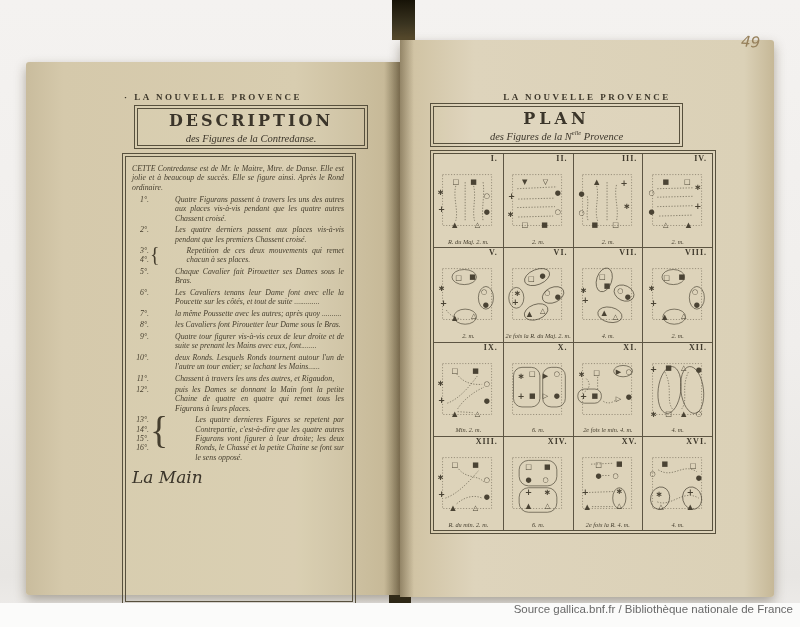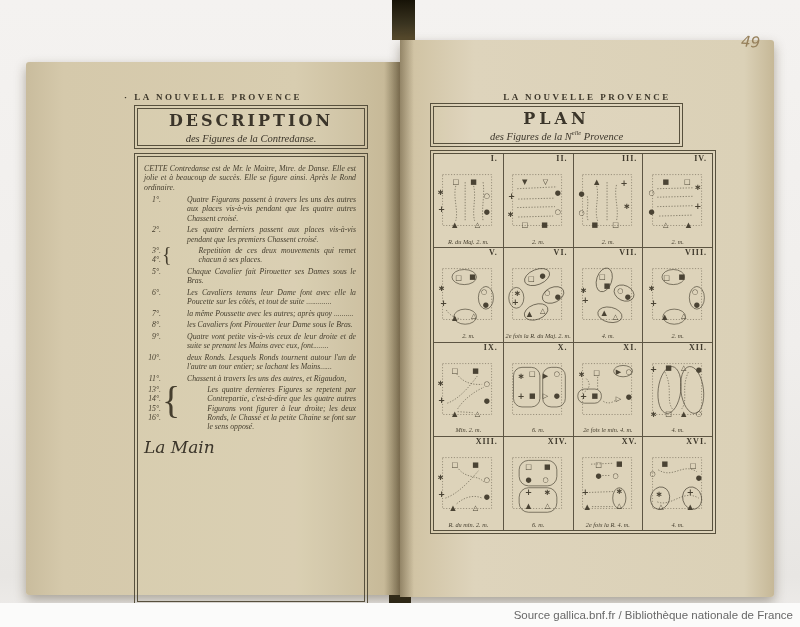--- a/index.html
+++ b/index.html
@@ -18,21 +18,21 @@
     background:linear-gradient(270deg,#c6b897 0%,#dbd1b7 8%,#ded4bc 80%,#cec09f 100%);}
   .page-right::before{content:"";position:absolute;left:0;top:0;bottom:0;width:14px;
     background:linear-gradient(90deg,rgba(58,44,18,.40),rgba(58,44,18,0));}
   .running-head{position:absolute;left:0;width:100%;text-align:center;font-size:9px;
     font-weight:bold;letter-spacing:2.5px;color:#3e382b;}
   .rh-left{top:30px;} .rh-right{top:52px;}
   .frame{position:absolute;border:1px solid #57503d;padding:2px;box-sizing:border-box;background:rgba(255,250,235,.06);}
   .frame-inner{border:1.3px solid #57503d;width:100%;height:100%;box-sizing:border-box;position:relative;overflow:hidden;}
   
   .tf-left{left:108px;top:43px;width:234px;height:44px;}
-  .bf-left{left:108px;top:91px;width:234px;height:452px;}
+  .bf-left{left:96px;top:91px;width:234px;height:452px;}
   .title-inner{display:flex;flex-direction:column;align-items:center;justify-content:center;}
   .desc-title{font-family:"DejaVu Serif",serif;font-size:16px;font-weight:700;letter-spacing:3px;color:#3b352a;}
   .desc-sub{font-size:10.5px;font-style:italic;margin-top:3px;color:#3b352a;}
   .desc-body{padding:7px 8px 3px 6px;font-size:7.8px;font-style:italic;line-height:1.2;color:#453e2e;}
   .intro{margin-bottom:3px;text-align:justify;}
   .item{display:flex;margin-bottom:2.2px;align-items:flex-start;}
   .item-nums{flex:none;width:17px;text-align:right;}
   .item-nums div{line-height:1.2;}
   .brace{flex:none;font-style:normal;line-height:.8;color:#453e2e;margin:0 1px;}
   .item-text{flex:1;text-align:justify;margin-left:26px;}
@@ -48,21 +48,21 @@
     grid-template-rows:repeat(4,1fr);gap:1px;background:#5d5543;}
   .cell{background:#ddd3ba;display:flex;flex-direction:column;overflow:hidden;}
   .cell-numeral{text-align:right;font-size:8px;font-weight:bold;letter-spacing:1px;
     padding:1px 5px 0 0;color:#3e382b;line-height:1;}
   .cell svg{flex:1;width:66px;margin:0 auto;display:block;}
   .cell-caption{text-align:center;font-size:6.3px;font-style:italic;color:#453e2e;
     white-space:nowrap;padding-bottom:2px;line-height:1;}
   .page-num{position:absolute;left:741px;top:33px;font-family:"DejaVu Sans",sans-serif;
     font-style:italic;font-size:15px;color:#97815c;transform:rotate(4deg);}
   .attribution-bar{position:absolute;left:0;bottom:0;width:100%;height:24px;background:#fbfbfa;
-    display:flex;align-items:center;justify-content:flex-end;padding-right:7px;box-sizing:border-box;
+    display:flex;justify-content:flex-end;padding-right:7px;box-sizing:border-box;
     font-family:"Liberation Sans",sans-serif;font-size:11.5px;color:#686868;z-index:5;}
 </style>
 </head>
 <body>
 
 <div class="photo">
 
   <div class="spine-top"></div>
   <div class="spine-bottom"></div>
 
@@ -123,33 +123,39 @@
               <div class="item">
                 <div class="item-nums">
                   <div>8°.</div>
                 </div>
                 <div class="item-text">les Cavaliers font Pirouetter leur Dame sous le Bras.</div>
               </div>
               <div class="item">
                 <div class="item-nums">
                   <div>9°.</div>
                 </div>
-                <div class="item-text">Quatre vont petite vis-à-vis ceux de leur droite et de suite se prenant les Mains avec eux, font........</div>
+                <div class="item-text">Quatre tour figurer vis-à-vis ceux de leur droite et de suite se prenant les Mains avec eux, font........</div>
               </div>
               <div class="item">
                 <div class="item-nums">
                   <div>10°.</div>
                 </div>
                 <div class="item-text">deux Ronds. Lesquels Ronds tournent autour l'un de l'autre un tour entier; se lachant les Mains......</div>
               </div>
               <div class="item">
                 <div class="item-nums">
                   <div>11°.</div>
                 </div>
                 <div class="item-text">Chassent à travers les uns des autres, et Rigaudon,</div>
+              </div>
+              <div class="item">
+                <div class="item-nums">
+                  <div>12°.</div>
+                </div>
+                <div class="item-text">puis les Dames se donnant la Main font la petite Chaine de quatre en quatre qui remet tous les Figurans à leurs places.</div>
               </div>
               <div class="item">
                 <div class="item-nums">
                   <div>13°.</div>
                   <div>14°.</div>
                   <div>15°.</div>
                   <div>16°.</div>
                 </div>
                 <span class="brace" style="font-size: 38px;">{</span>
                 <div class="item-text">Les quatre dernieres Figures se repetent par Contrepartie, c'est-à-dire que les quatre autres Figurans vont figurer à leur droite; les deux Ronds, le Chassé et la petite Chaine se font sur le sens opposé.</div>

